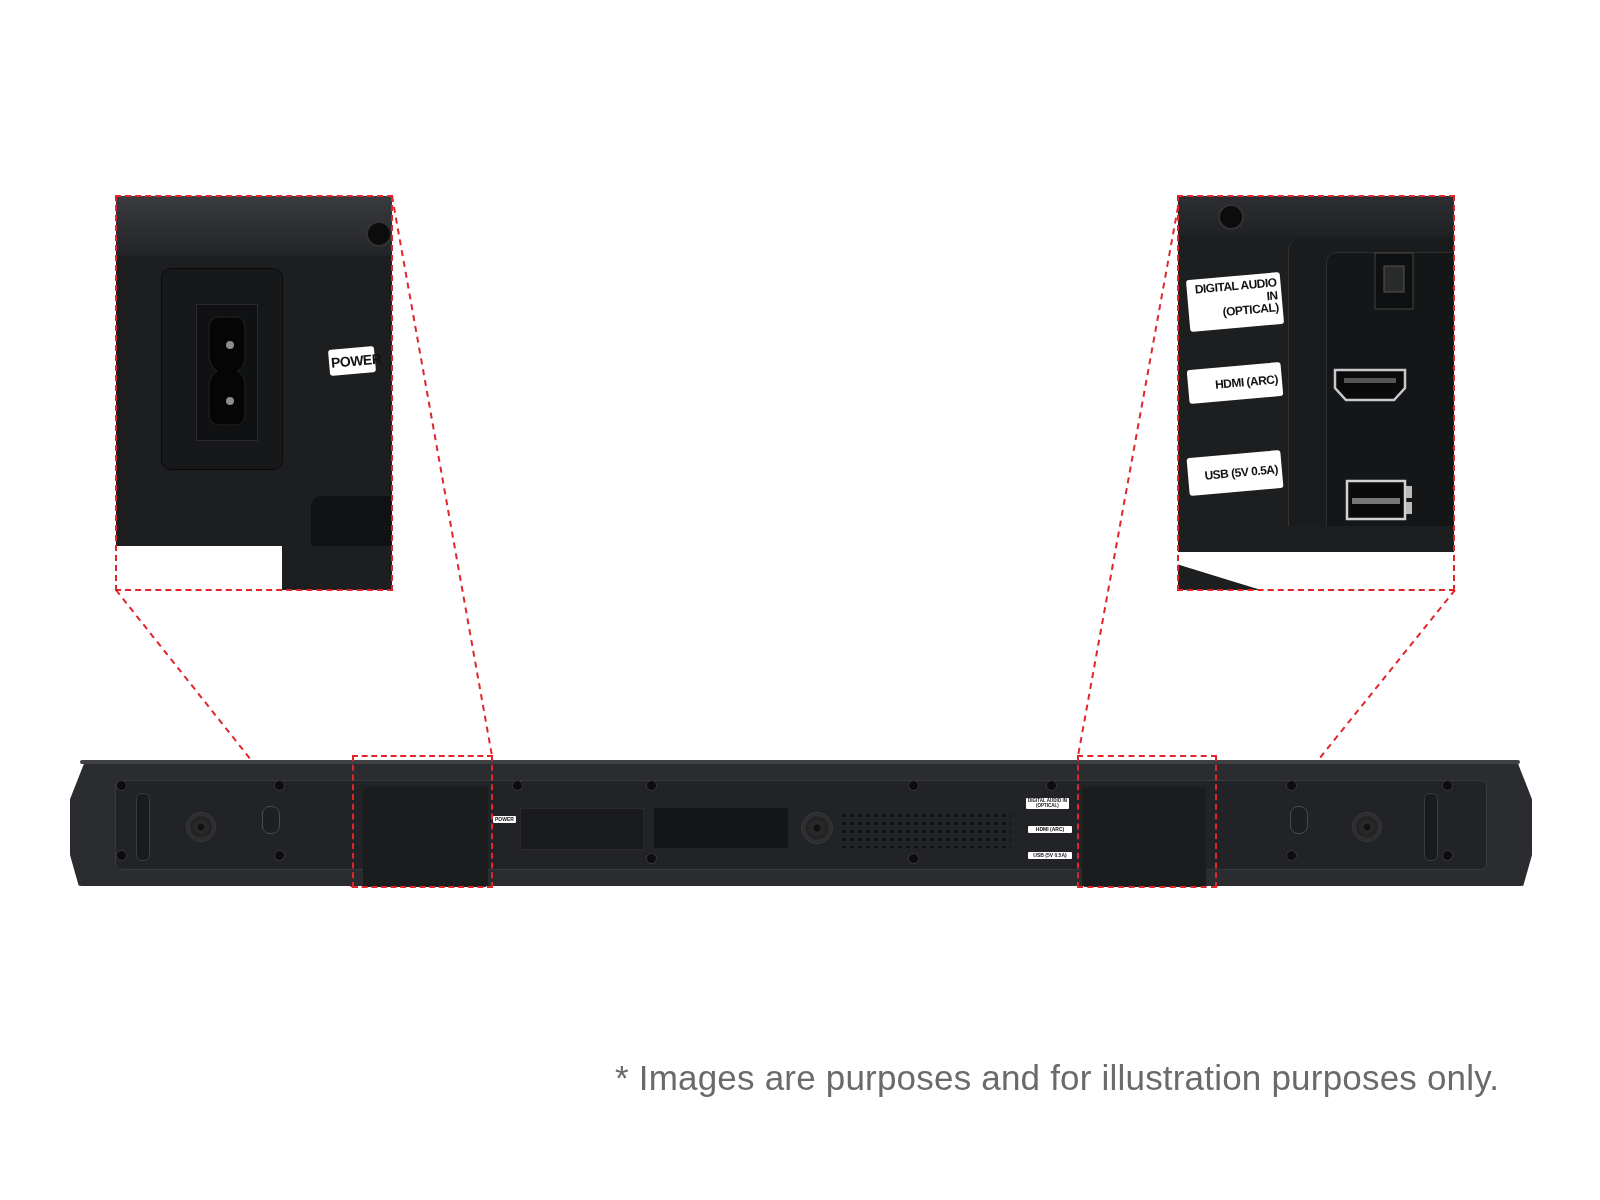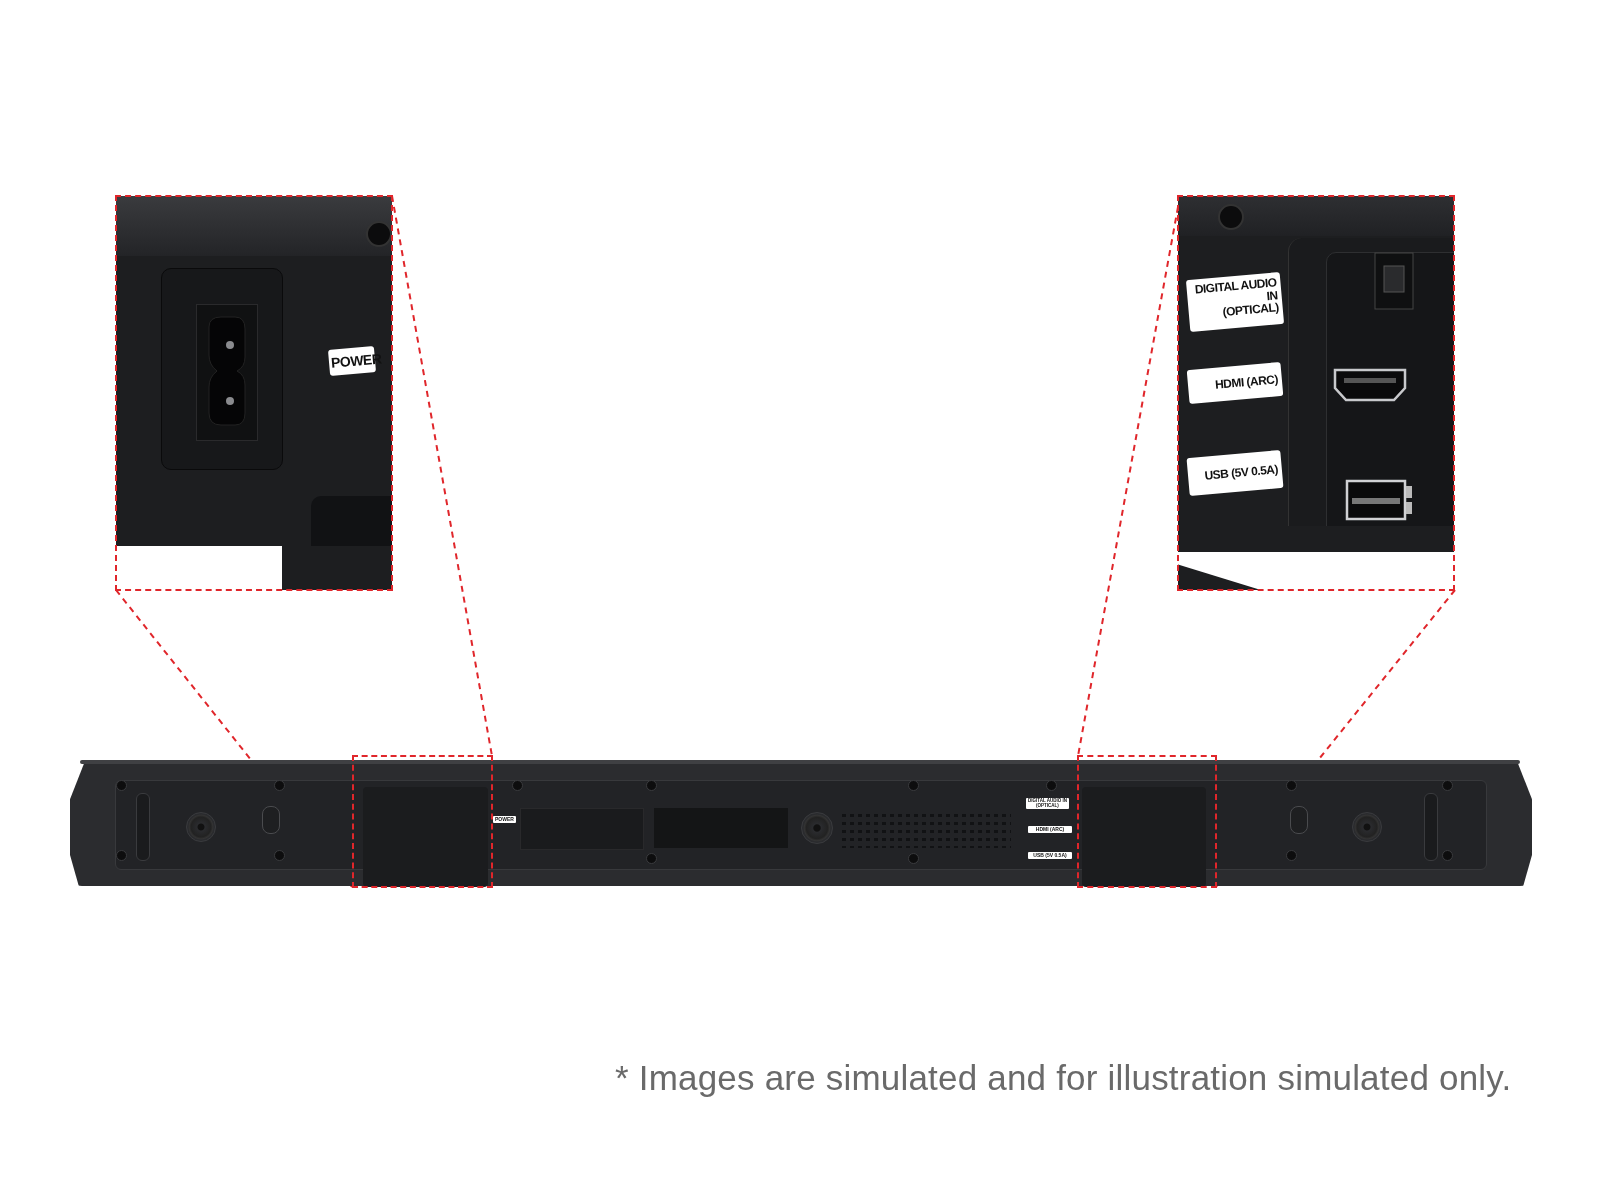--- a/index.html
+++ b/index.html
@@ -128,13 +128,13 @@
 
 <div class="abs" style="left:1082px;top:787px;width:124px;height:100px;background:#1b1c1e;border-radius:4px;"></div>
 
 <div class="abs" style="left:1290px;top:806px;width:16px;height:26px;border-radius:8px;background:#1e1f21;border:1px solid #4a4b4e;"></div>
 <div class="abs" style="left:1352px;top:812px;width:28px;height:28px;border-radius:50%;background:radial-gradient(circle,#111 15%,#2a2b2e 20%,#222 50%,#333 60%,#2a2b2e 65%);border:1px solid #3a3b3e;"></div>
 <div class="abs" style="left:1424px;top:793px;width:12px;height:66px;background:#1a1b1d;border:1px solid #3a3b3e;border-radius:6px;"></div>
 
 <div class="dash-box" style="left:352px;top:755px;width:141px;height:133px;"></div>
 <div class="dash-box" style="left:1077px;top:755px;width:140px;height:133px;"></div>
 
-<div class="footnote">* Images are simulated and for illustration simulated only.</div>
+<div class="footnote">* Images are purposes and for illustration purposes only.</div>
 
 </body></html>

